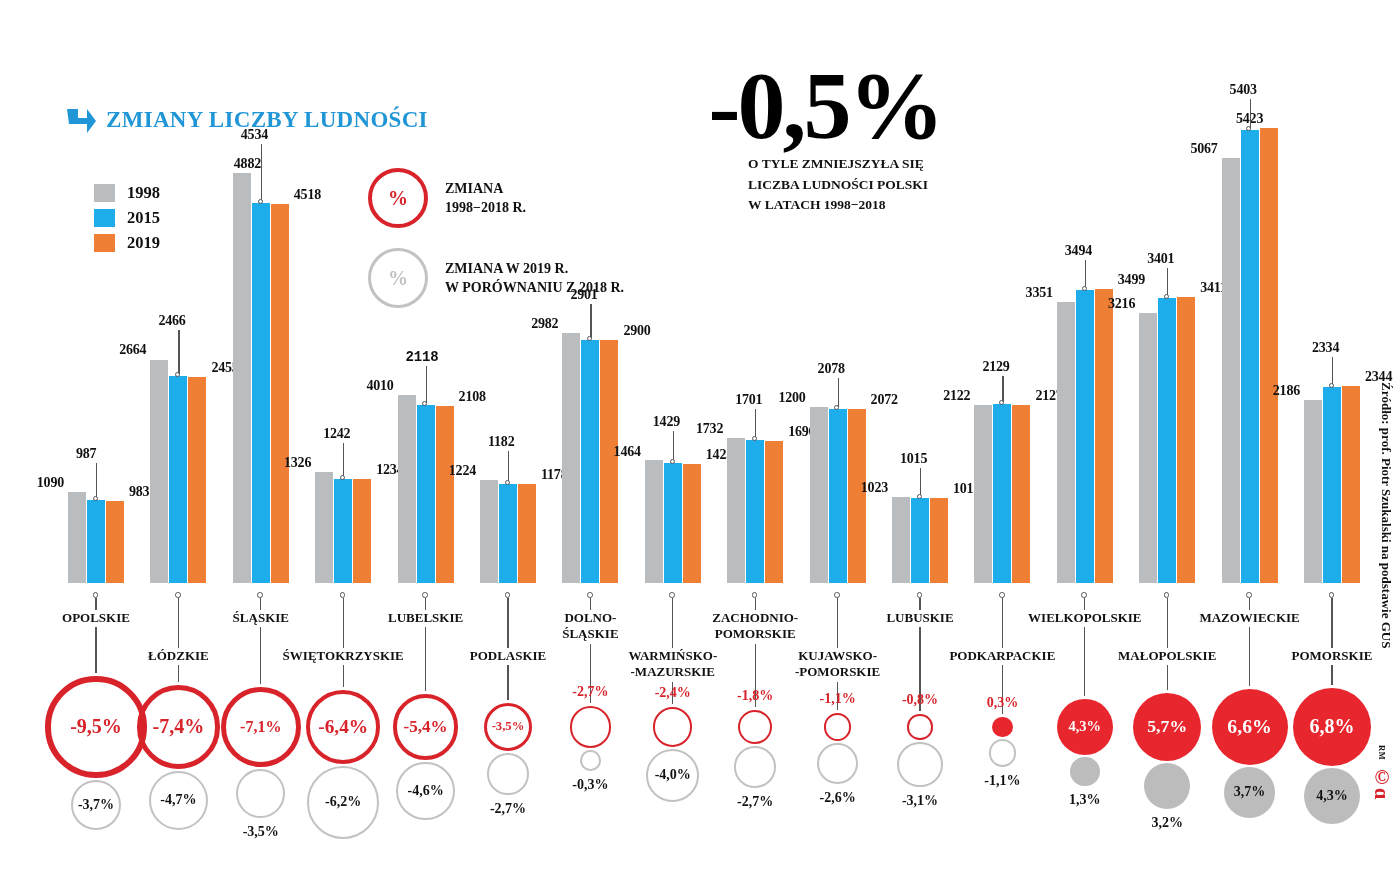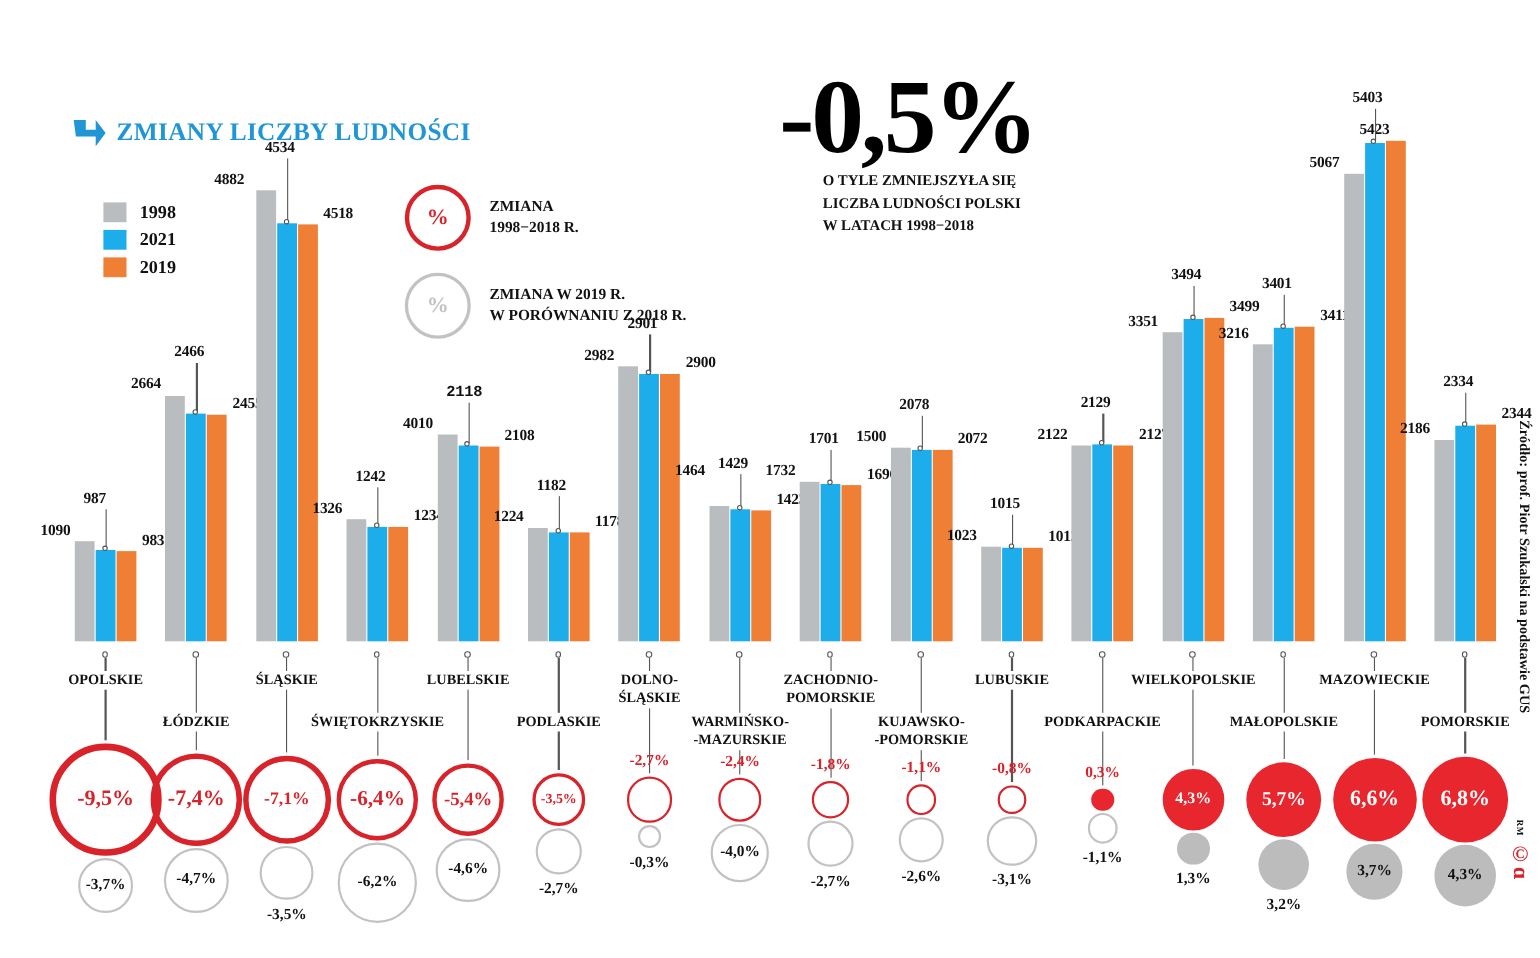--- a/index.html
+++ b/index.html
@@ -139,21 +139,21 @@
     </div>
   </div>
 
   <div class="legend">
     <div class="lg-item">
       <span class="lg-sw" style="background:#b9bdc0"></span>
       <span class="lg-lb">1998</span>
     </div>
     <div class="lg-item">
       <span class="lg-sw" style="background:#1cadea"></span>
-      <span class="lg-lb">2021</span>
+      <span class="lg-lb">2015</span>
     </div>
     <div class="lg-item">
       <span class="lg-sw" style="background:#ef7f35"></span>
       <span class="lg-lb">2019</span>
     </div>
   </div>
 
   <div class="clegend">
     <div class="cl-row">
       <span class="cl-circ red">%</span>
@@ -211,21 +211,21 @@
       <div class="stem" style="left: 177.8px; top: 598px; height: 50px;"></div>
       <div class="rname" style="left: 178.4px; top: 648px;"><span>ŁÓDZKIE</span></div>
       <div class="stem" style="left: 177.8px; top: 665px; height: 17.44px;"></div>
       <div class="circ out-red" style="width: 83.12px; height: 83.12px; left: 136.84px; top: 685.44px; border-width: 5.195px; font-size: 20px;">-7,4%</div>
       <div class="circ out-gray" style="width: 59.36px; height: 59.36px; left: 148.72px; top: 770.56px; border-width: 2.3744px; font-size: 14px;">-4,7%</div>
       <div class="grp" style="left: 232.8px; bottom: 288px; width: 56px; height: 409.609px;">
         <div class="bar y1998" style="height: 409.609px;"></div>
         <div class="bar y2018" style="height: 380.411px;"></div>
         <div class="bar y2019" style="height: 379.069px;"></div>
       </div>
-      <div class="vlab l" style="right: 1178px; top: 156.391px;">4882</div>
+      <div class="vlab l" style="right: 1139px; top: 156.391px;">4882</div>
       <div class="vlab" style="left: 293.8px; top: 186.931px;">4518</div>
       <div class="vlab" style="left: 240.8px; top: 127.391px;">4534</div>
       <div class="leader" style="left: 260.8px; top: 144.391px; height: 56.1979px;"></div>
       <div class="ldot" style="left: 257.6px; top: 198.589px;"></div>
       <div class="tick-dot" style="left: 257.4px; top: 592px;"></div>
       <div class="stem" style="left: 260.2px; top: 598px; height: 12px;"></div>
       <div class="rname" style="left: 260.8px; top: 610px;"><span>ŚLĄSKIE</span></div>
       <div class="stem" style="left: 260.2px; top: 627px; height: 56.76px;"></div>
       <div class="circ out-red" style="width: 80.48px; height: 80.48px; left: 220.56px; top: 686.76px; border-width: 5.03px; font-size: 16px;">-7,1%</div>
       <div class="clab blk" style="left: 260.8px; top: 824.04px;">-3,5%</div>
@@ -295,21 +295,21 @@
       <div class="stem" style="left: 589.8px; top: 644px; height: 59.12px;"></div>
       <div class="clab red" style="left: 590.4px; top: 684.12px;">-2,7%</div>
       <div class="circ out-red" style="width: 41.76px; height: 41.76px; left: 569.52px; top: 706.12px; border-width: 2.61px; font-size: 11px;"></div>
       <div class="clab blk" style="left: 590.4px; top: 776.52px;">-0,3%</div>
       <div class="circ out-gray" style="width: 20.64px; height: 20.64px; left: 580.08px; top: 749.88px; border-width: 2px; font-size: 14px;"></div>
       <div class="grp" style="left: 644.8px; bottom: 288px; width: 56px; height: 122.832px;">
         <div class="bar y1998" style="height: 122.832px;"></div>
         <div class="bar y2018" style="height: 119.896px;"></div>
         <div class="bar y2019" style="height: 119.392px;"></div>
       </div>
-      <div class="vlab l" style="right: 759.2px; top: 421px; font-family: Liberation Serif, serif;">1464</div>
+      <div class="vlab l" style="right: 759.2px; top: 444px; font-family: Liberation Serif, serif;">1464</div>
       <div class="vlab" style="left: 705.8px; top: 446.608px;">1423</div>
       <div class="vlab" style="left: 652.8px; top: 414.168px;">1429</div>
       <div class="leader" style="left: 672.8px; top: 431.168px; height: 29.9366px;"></div>
       <div class="ldot" style="left: 669.6px; top: 459.104px;"></div>
       <div class="tick-dot" style="left: 669.4px; top: 592px;"></div>
       <div class="stem" style="left: 672.2px; top: 598px; height: 50px;"></div>
       <div class="rname" style="left: 672.8px; top: 648px;"><span>WARMIŃSKO-</span><br><span>-MAZURSKIE</span></div>
       <div class="stem" style="left: 672.2px; top: 682px; height: 22.44px;"></div>
       <div class="clab red" style="left: 672.8px; top: 685.44px;">-2,4%</div>
       <div class="circ out-red" style="width: 39.12px; height: 39.12px; left: 653.24px; top: 707.44px; border-width: 2.5px; font-size: 11px;"></div>
@@ -330,21 +330,21 @@
       <div class="stem" style="left: 754.6px; top: 644px; height: 63.08px;"></div>
       <div class="clab red" style="left: 755.2px; top: 688.08px;">-1,8%</div>
       <div class="circ out-red" style="width: 33.84px; height: 33.84px; left: 738.28px; top: 710.08px; border-width: 2.5px; font-size: 11px;"></div>
       <div class="clab blk" style="left: 755.2px; top: 793.68px;">-2,7%</div>
       <div class="circ out-gray" style="width: 41.76px; height: 41.76px; left: 734.32px; top: 745.92px; border-width: 2px; font-size: 14px;"></div>
       <div class="grp" style="left: 809.6px; bottom: 288px; width: 56px; height: 176.194px;">
         <div class="bar y1998" style="height: 176.194px;"></div>
         <div class="bar y2018" style="height: 174.348px;"></div>
         <div class="bar y2019" style="height: 173.845px;"></div>
       </div>
-      <div class="vlab l" style="right: 594.4px; top: 389.806px;">1500</div>
+      <div class="vlab l" style="right: 594.4px; top: 389.806px;">1200</div>
       <div class="vlab" style="left: 870.6px; top: 392.155px;">2072</div>
       <div class="vlab" style="left: 817.6px; top: 360.806px;">2078</div>
       <div class="leader" style="left: 837.6px; top: 377.806px; height: 28.8458px;"></div>
       <div class="ldot" style="left: 834.4px; top: 404.652px;"></div>
       <div class="tick-dot" style="left: 834.2px; top: 592px;"></div>
       <div class="stem" style="left: 837px; top: 598px; height: 50px;"></div>
       <div class="rname" style="left: 837.6px; top: 648px;"><span>KUJAWSKO-</span><br><span>-POMORSKIE</span></div>
       <div class="stem" style="left: 837px; top: 682px; height: 28.16px;"></div>
       <div class="clab red" style="left: 837.6px; top: 691.16px;">-1,1%</div>
       <div class="circ out-red" style="width: 27.68px; height: 27.68px; left: 823.76px; top: 713.16px; border-width: 2.5px; font-size: 11px;"></div>

